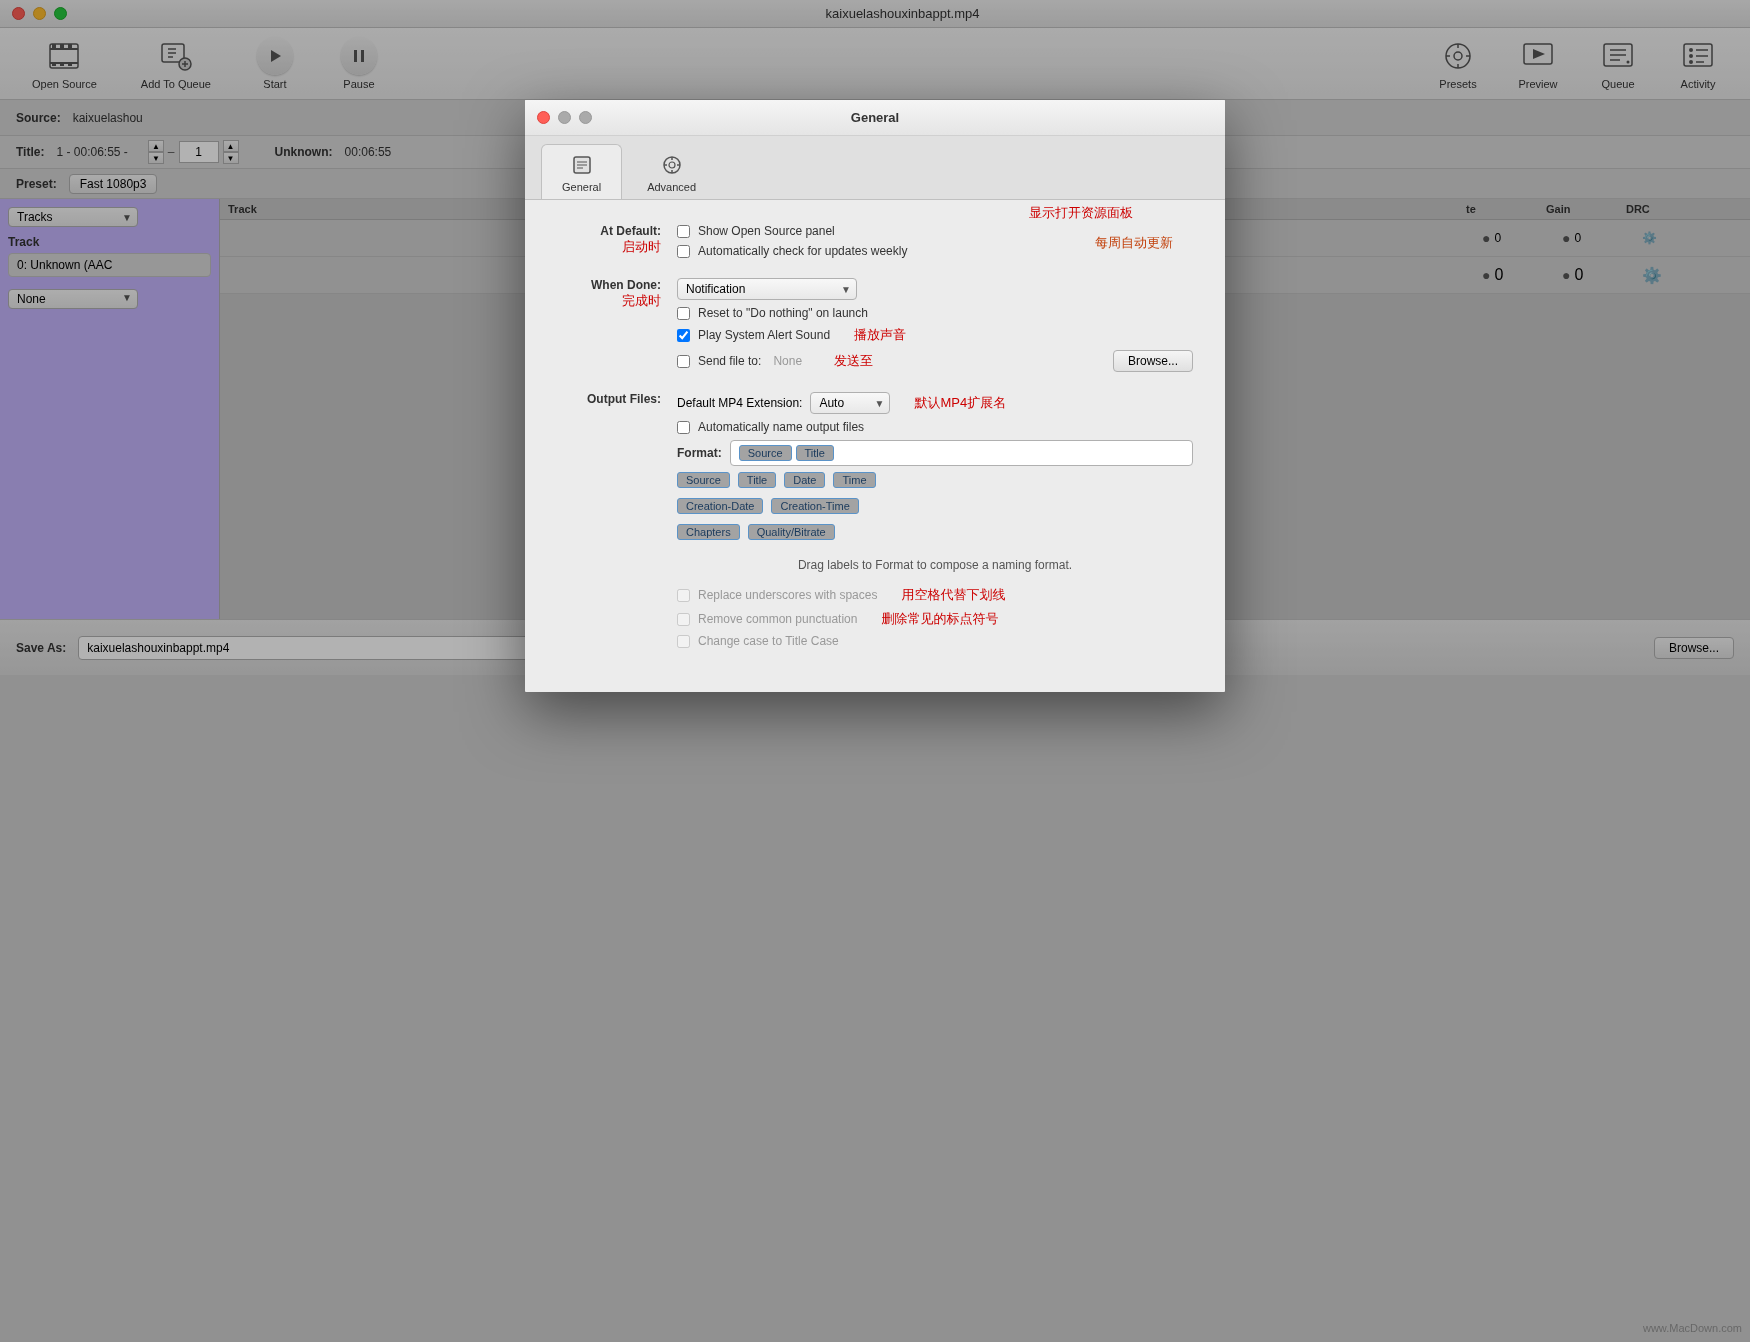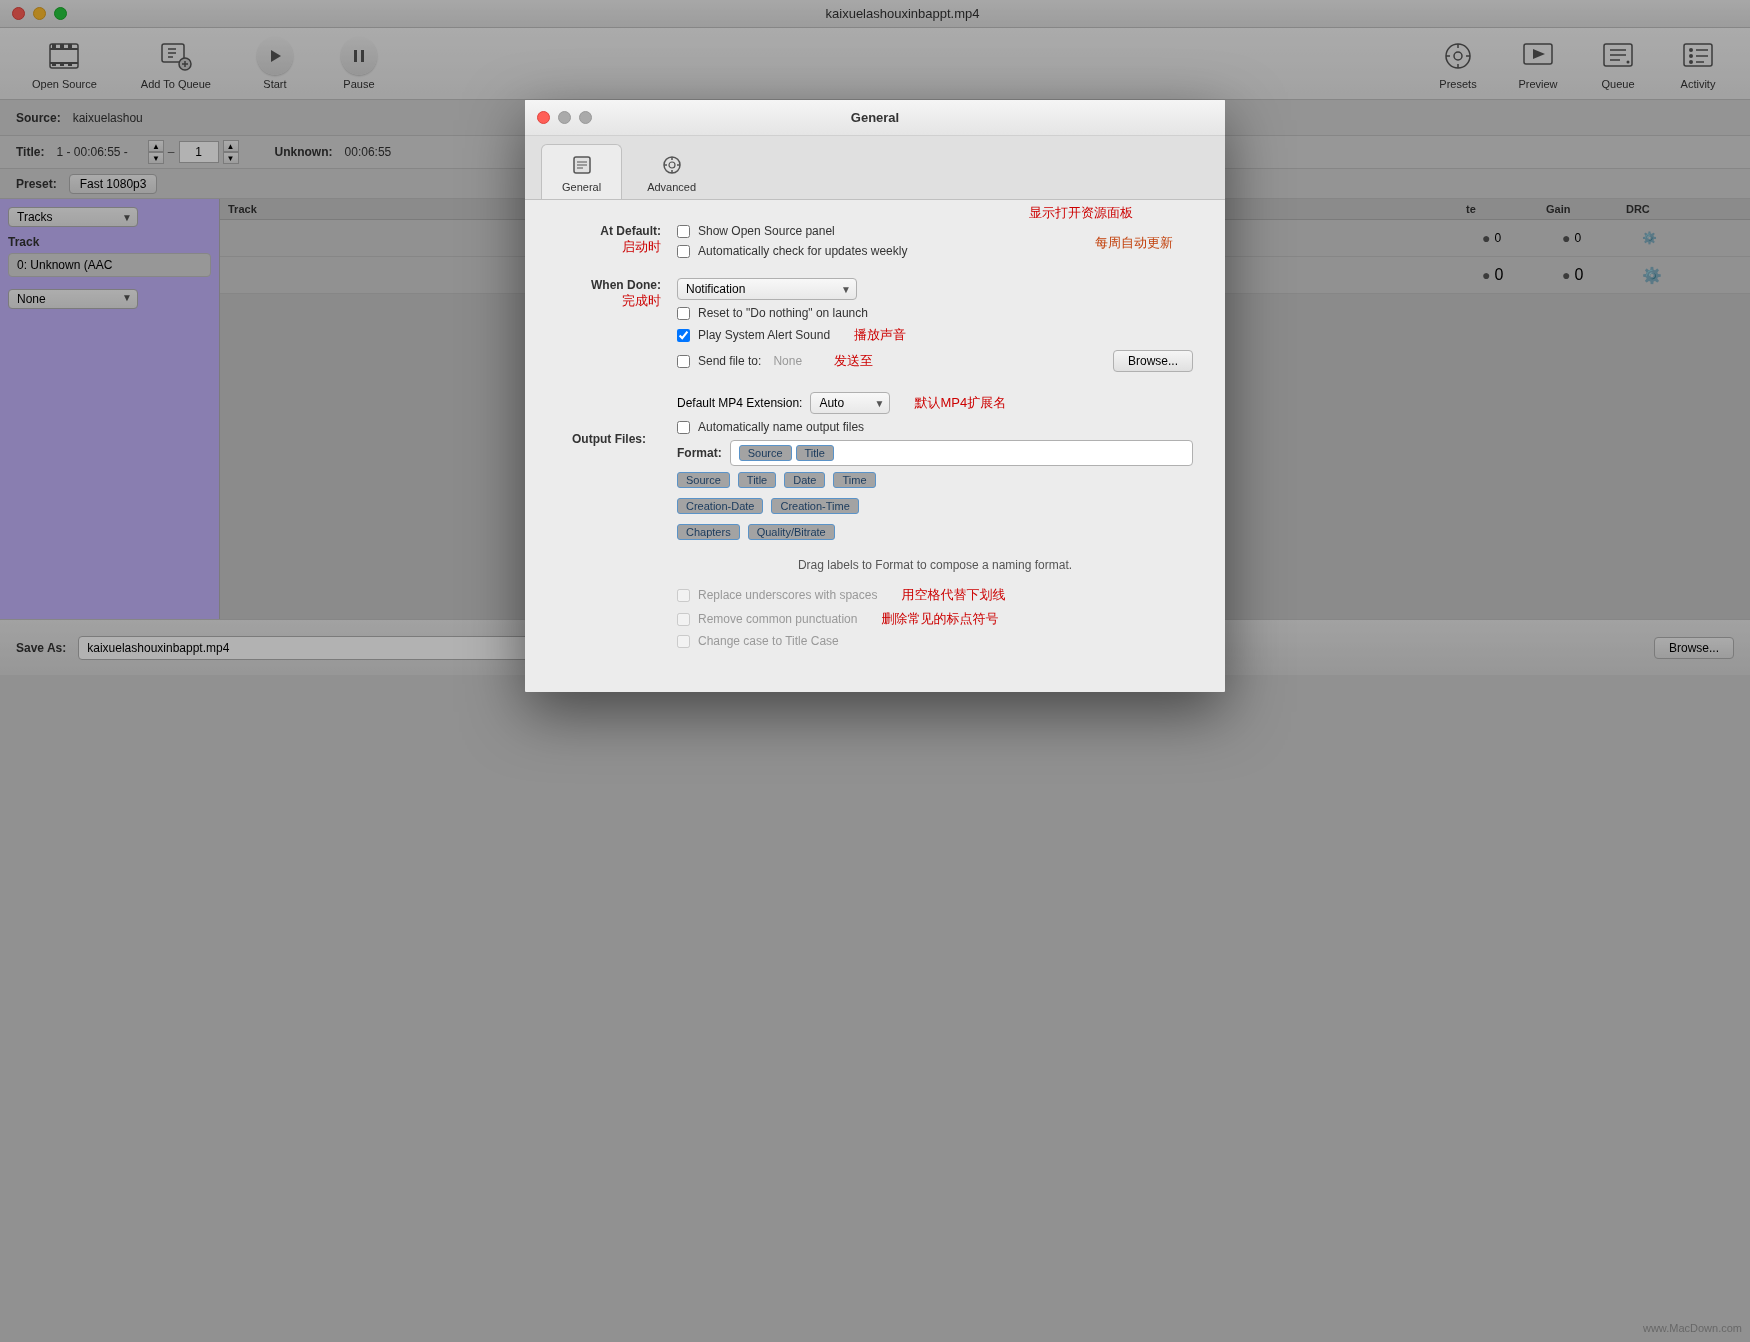--- a/index.html
+++ b/index.html
@@ -789,21 +789,21 @@
               <input type="checkbox" style="">
               <span class="checkbox-label">Send file to:</span>
               <span style="font-size:12px;color:#999;margin-left:4px;">None</span>
               <span style="margin-left:24px;color:#cc0000;font-size:13px;">发送至</span>
               <button class="browse-btn" style="margin-left:auto;">Browse...</button>
             </div>
           </div>
         </div>
 
         <div class="modal-row" style="margin-top:8px;">
-          <div style="width:120px;text-align:center;padding-right:16px;flex-shrink:0;margin-top:40px;">
+          <div style="width:120px;text-align:right;padding-right:16px;flex-shrink:0;">
             <div style="font-size:12px;font-weight:600;color:#333;">Output Files:</div>
           </div>
           <div style="flex:1;display:flex;flex-direction:column;gap:6px;">
 
             <div style="display:flex;align-items:center;gap:8px;position:relative;">
               <span style="font-size:12px;">Default MP4 Extension:</span>
               <div class="dropdown-wrapper">
                 <select class="dropdown" style="min-width:80px;">
                   <option>Auto</option>
                 </select>

